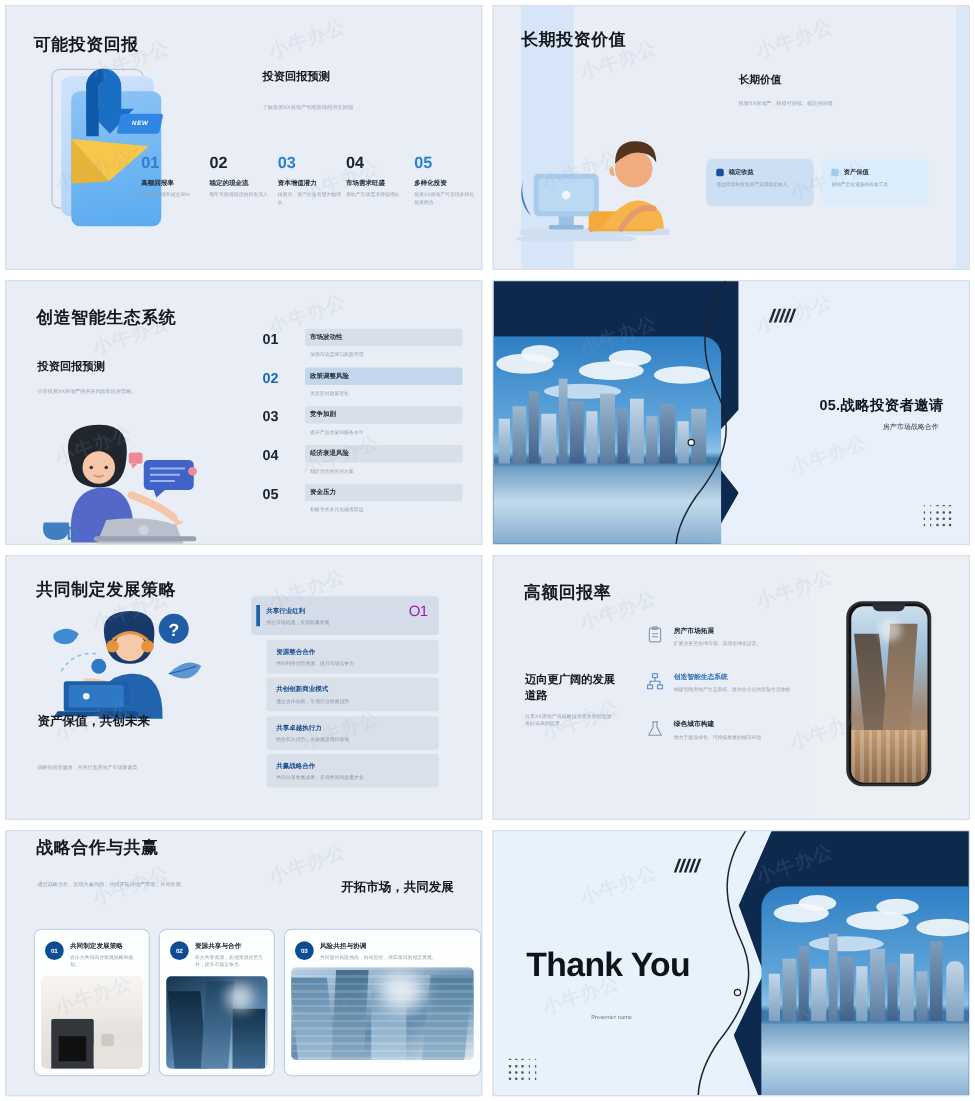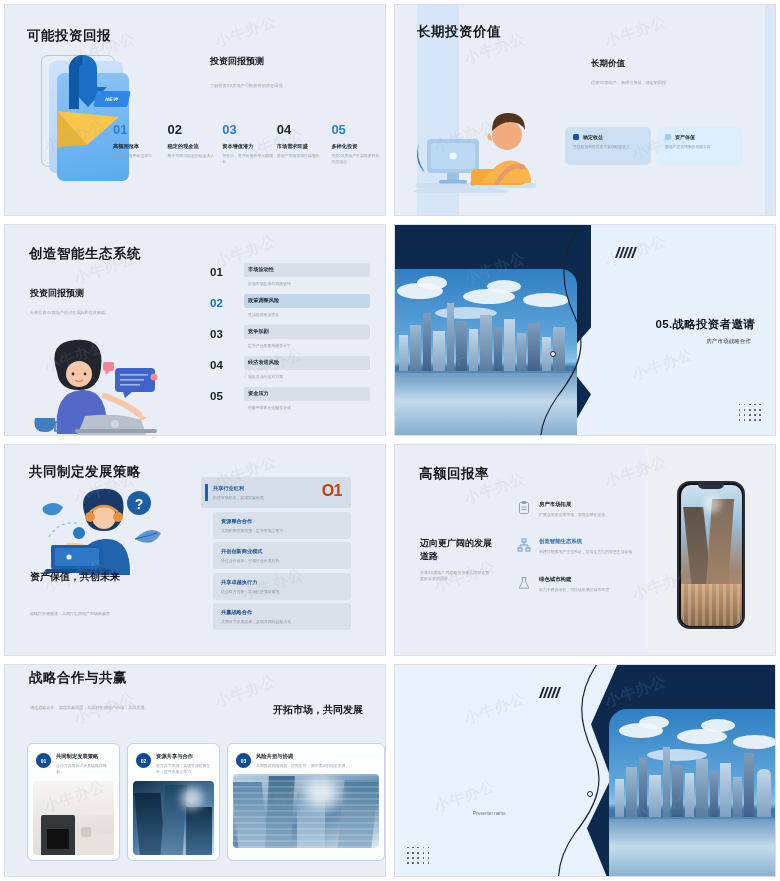--- a/index.html
+++ b/index.html
@@ -122,21 +122,21 @@
 
   
   .s5-big  { position:absolute; left:25px; top:125px; font-size:10px; font-weight:700; color:#12161c;}
   .s5-foot { position:absolute; left:25px; top:166px; width:130px; font-size:4px; color:#98a1b0;}
   .s5-list { position:absolute; left:196px; top:32px; width:150px;}
   .s5-item { position:relative; margin-bottom:3.5px; background:#d9e0ea; border-radius:3px; padding:6px 8px; }
   .s5-item.first { background:#d3dce8; padding:8px 8px 9px 12px; height:31px; }
   .s5-item.first:before{ content:""; position:absolute; left:4px; top:7px; width:2.6px; height:17px; background:#1d5fa8;}
   .s5-ih   { font-size:5.2px; font-weight:700; color:#1a4f8f;}
   .s5-ip   { font-size:3.9px; color:#8b95a5; margin-top:3px;}
-  .s5-o1   { position:absolute; right:9px; top:5px; font-size:16px; font-weight:700; color:#c2410c; letter-spacing:-.5px;}
+  .s5-o1   { position:absolute; right:9px; top:5px; font-size:12px; font-weight:400; color:#a21caf; letter-spacing:-.5px;}
   .s5-art  { position:absolute; left:22px; top:36px; width:150px; height:95px;}
 
   
   .s6-big  { position:absolute; left:25px; top:92px; width:78px; font-size:9px; font-weight:700; color:#12161c; line-height:1.45;}
   .s6-desc { position:absolute; left:25px; top:125px; width:72px; font-size:4px; color:#959eae; line-height:1.6;}
   .s6-list { position:absolute; left:122px; top:56px; width:132px;}
   .s6-item { position:relative; padding-left:22px; margin-bottom:20px; }
   .s6-ic   { position:absolute; left:0; top:0px; width:14px; height:14px; }
   .s6-ih   { font-size:5.4px; font-weight:700; color:#1b2430;}
   .s6-ih.blue{ color:#2c6fb5;}
@@ -664,16 +664,17 @@
           <i></i>
           <i></i>
       </div>
     </div>
     <div class="wm">
       <span>小牛办公</span>
         <span>小牛办公</span>
       <span>小牛办公</span>
         <span>小牛办公</span>
     </div>
+    <div class="s8-ty">Thank You</div>
     <div class="s8-pn">Presenter name</div>
   </div>
 
 </div>
 
 </body></html>

